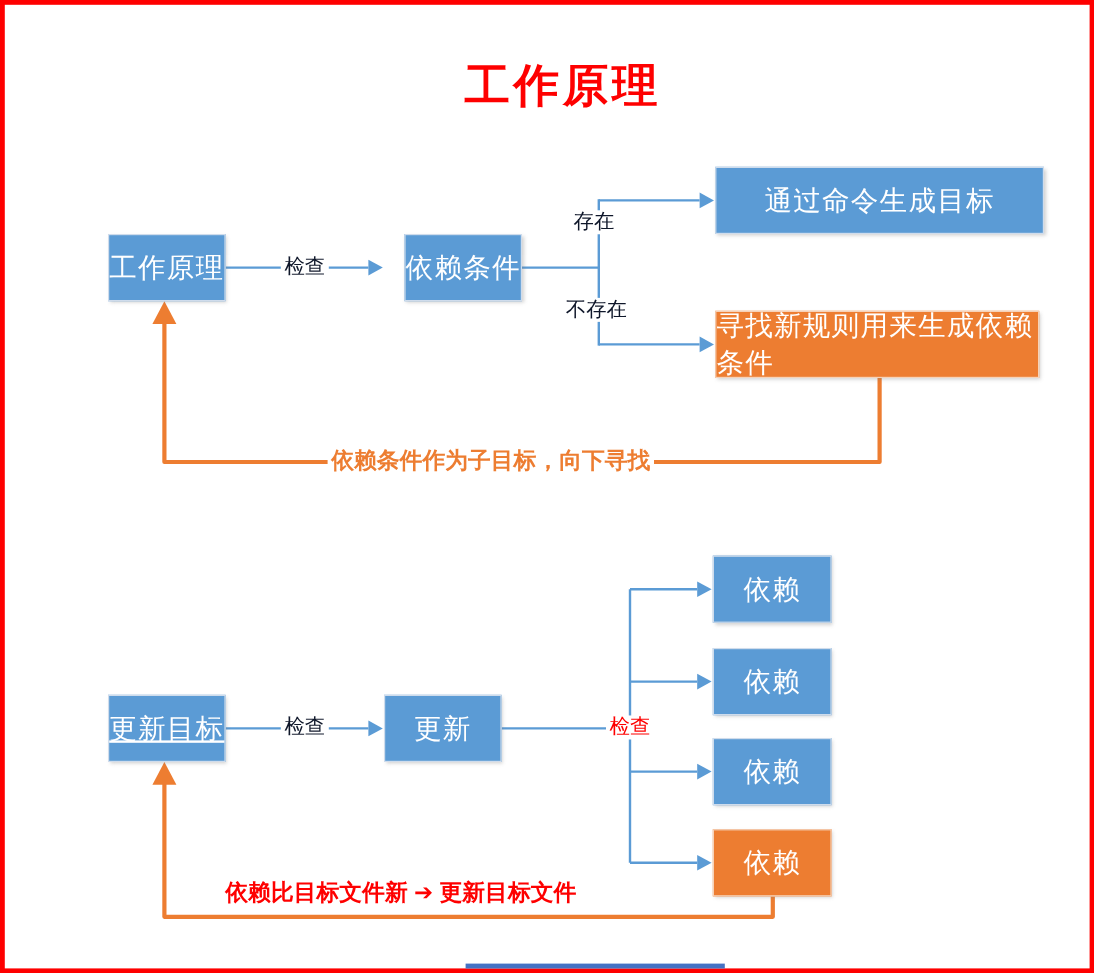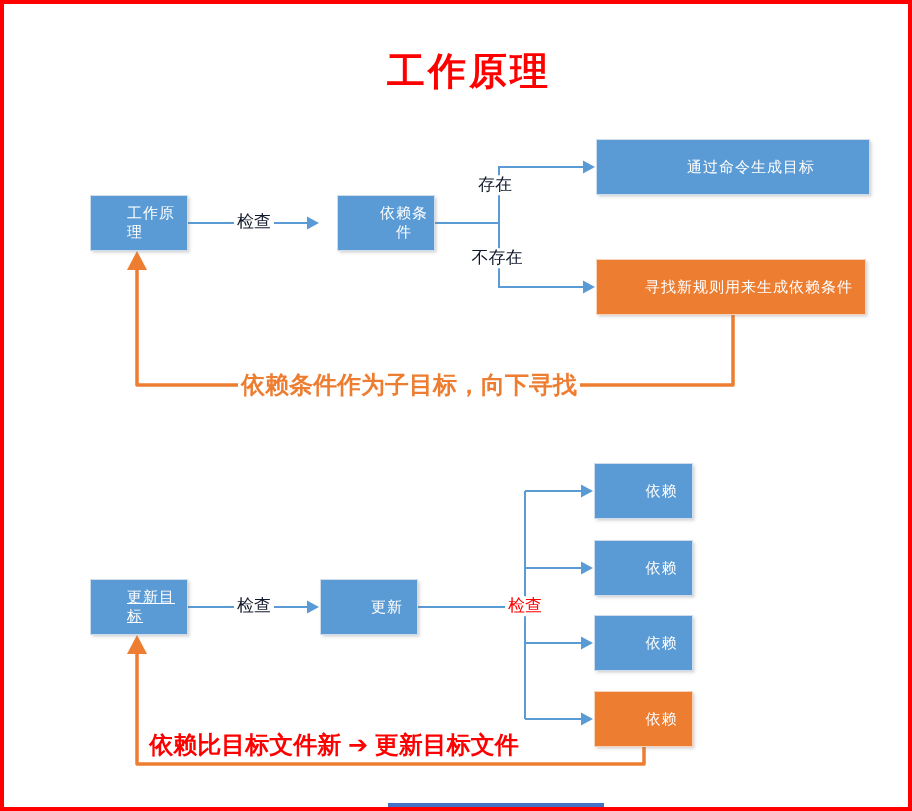--- a/index.html
+++ b/index.html
@@ -20,41 +20,40 @@
     font-weight:bold;
     letter-spacing:3px;
     color:#fe0000;
     margin-left:26px;
   }
   svg.wires{position:absolute;left:0;top:0;width:912px;height:811px;}
   .node{
     position:absolute;
     display:flex;align-items:center;justify-content:center;
     color:#ffffff;
-    font-size:15px;
+    font-size:23px;
     letter-spacing:1px;
     box-sizing:border-box;
     box-shadow:1.5px 1.5px 3px rgba(120,120,120,.35);
-    padding-left:36px;
   }
   .node.blue{background:#5b9bd5;border:1px solid #cfdcec;}
   .node.orange{background:#ed7d31;border:1px solid #f6d2b8;}
   .edge-label{
     position:absolute;
     transform:translate(-50%,-50%);
     background:#ffffff;
     padding:0 3px;
     font-size:17px;
     white-space:nowrap;
     line-height:1.15;
   }
   .edge-label.blue{color:#0f172a;}
   .edge-label.red{color:#fe0000;}
   .edge-label.orange{color:#ed7d31;}
-  .loop-label{font-size:24px;font-weight:bold;}
+  .loop-label{font-size:19px;font-weight:bold;}
   .bottom-strip{
     position:absolute;
     left:384px;top:799px;
     width:216px;height:5px;
     background:#4472c4;
   }
 </style>
 </head>
 <body>
 

